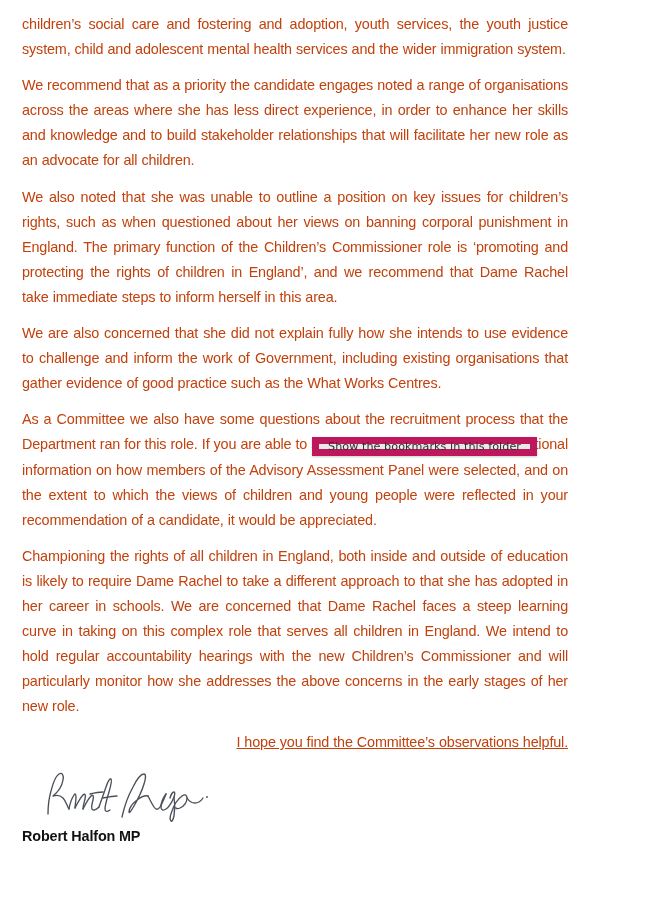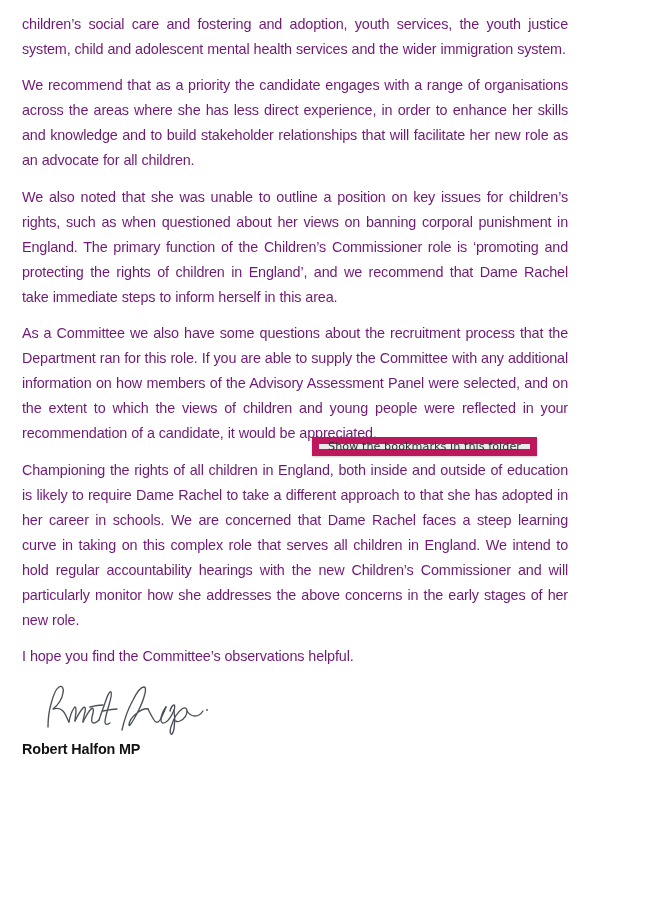--- a/index.html
+++ b/index.html
@@ -33,26 +33,26 @@
   }
 
   p.para {
     margin: 0 0 11px 0;
     font-size: 14.4px;
     line-height: 25.1px;
     text-align: justify;
     text-justify: inter-word;
     letter-spacing: -0.15px;
     word-spacing: 0.2px;
-    color: #701a75;
+    color: #c2410c;
     -webkit-font-smoothing: antialiased;
   }
   p.para:last-child { margin-bottom: 0; }
 
-  p.para.tight { text-align: left; }
+  p.para.tight { text-align: right; text-decoration: underline; }
 
   
   #signature-block {
     margin-top: 7px;
     margin-bottom: 3px;
     height: 56px;
     position: relative;
   }
   #signature-svg {
     position: absolute;
@@ -94,22 +94,23 @@
   }
 </style>
 </head>
 <body>
 
 <div id="page">
 
   <div id="letter-body">
 
     <p class="para">children’s social care and fostering and adoption, youth services, the youth justice system, child and adolescent mental health services and the wider immigration system.</p>
-    <p class="para">We recommend that as a priority the candidate engages with a range of organisations across the areas where she has less direct experience, in order to enhance her skills and knowledge and to build stakeholder relationships that will facilitate her new role as an advocate for all children.</p>
+    <p class="para">We recommend that as a priority the candidate engages noted a range of organisations across the areas where she has less direct experience, in order to enhance her skills and knowledge and to build stakeholder relationships that will facilitate her new role as an advocate for all children.</p>
     <p class="para">We also noted that she was unable to outline a position on key issues for children’s rights, such as when questioned about her views on banning corporal punishment in England. The primary function of the Children’s Commissioner role is ‘promoting and protecting the rights of children in England’, and we recommend that Dame Rachel take immediate steps to inform herself in this area.</p>
+    <p class="para">We are also concerned that she did not explain fully how she intends to use evidence to challenge and inform the work of Government, including existing organisations that gather evidence of good practice such as the What Works Centres.</p>
     <p class="para">As a Committee we also have some questions about the recruitment process that the Department ran for this role. If you are able to supply the Committee with any additional information on how members of the Advisory Assessment Panel were selected, and on the extent to which the views of children and young people were reflected in your recommendation of a candidate, it would be appreciated.</p>
     <p class="para">Championing the rights of all children in England, both inside and outside of education is likely to require Dame Rachel to take a different approach to that she has adopted in her career in schools. We are concerned that Dame Rachel faces a steep learning curve in taking on this complex role that serves all children in England. We intend to hold regular accountability hearings with the new Children’s Commissioner and will particularly monitor how she addresses the above concerns in the early stages of her new role.</p>
     <p class="para tight">I hope you find the Committee’s observations helpful.</p>
 
     <div id="signature-block">
       <svg id="signature-svg" width="190" height="56" viewBox="0 0 190 56">
         <g fill="none" stroke="#4b4f58" stroke-width="1.35" stroke-linecap="round" stroke-linejoin="round">
           <path d="M6 47 C6 40 7 31 9 24 C11 16 14 9 17 7 C20 5 22 8 21 13 C20 19 16 25 11 29 C14 28 18 28 21 31 C24 34 25 39 27 42"></path>
           <path d="M27 42 C28 36 30 31 32 28 C33 26 34 27 34 30 C34 34 33 38 33 41"></path>
           <path d="M33 41 C36 35 39 30 41 28 C43 26 44 28 43 32 C42 36 41 39 41 42"></path>

